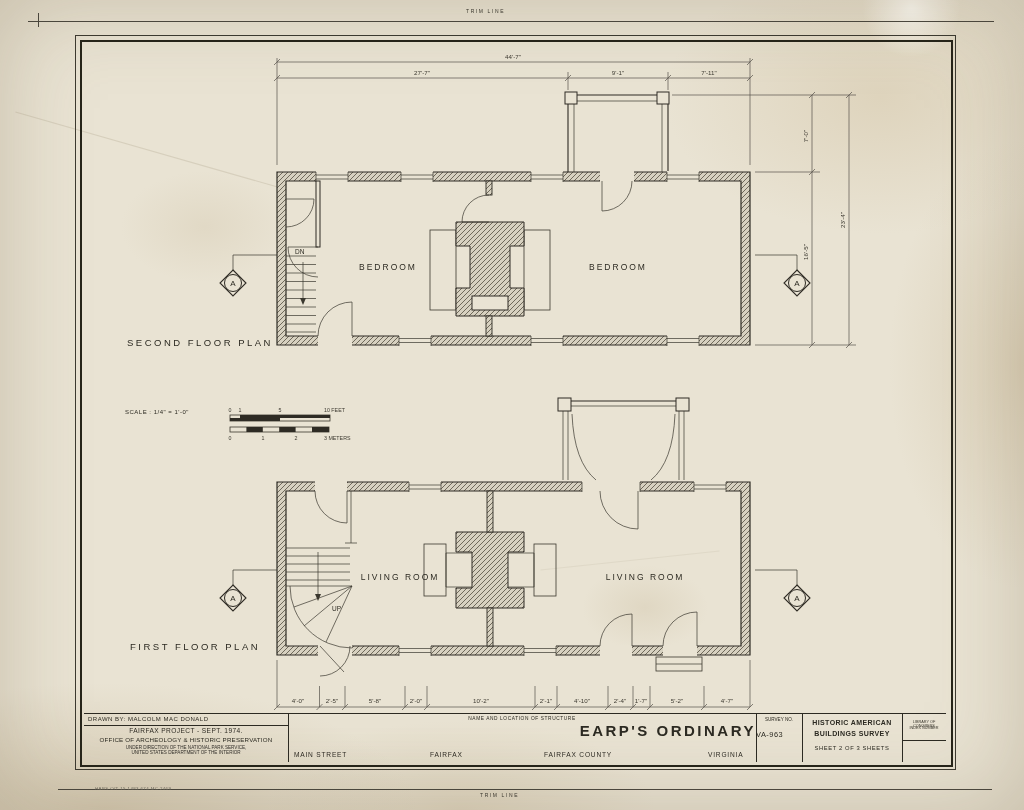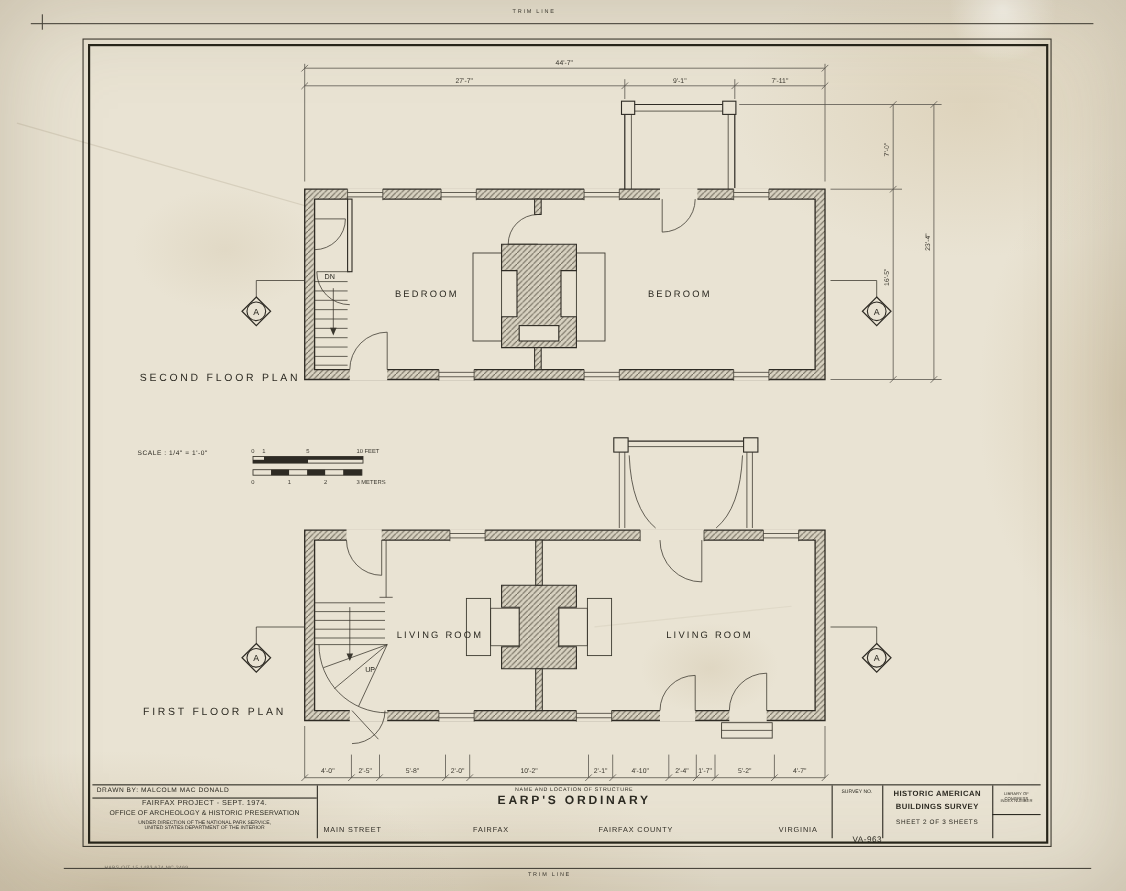--- a/index.html
+++ b/index.html
@@ -38,24 +38,24 @@
   
   .tb{position:absolute;left:84px;top:713px;width:862px;height:48px;font-family:"Liberation Sans",sans-serif;}
   .tb .v{position:absolute;top:0;height:48px;width:0;border-left:1px solid #2c2a22;}
   .tb .cell-text{position:absolute;white-space:nowrap;}
   .c-drawnby{left:4px;top:2px;font-size:6px;letter-spacing:.5px;}
   .l-under{left:0;top:11px;width:204px;height:0;border-top:1px solid #2c2a22;position:absolute;}
   .c-proj{left:0;top:13px;width:204px;text-align:center;font-size:6.6px;letter-spacing:.4px;position:absolute;}
   .c-office{left:0;top:22px;width:204px;text-align:center;font-size:6.2px;letter-spacing:.2px;position:absolute;}
   .c-under{left:0;top:31px;width:204px;text-align:center;font-size:4.6px;line-height:5.4px;position:absolute;color:#33302a;}
   .c-namelabel{left:204px;top:2px;width:468px;text-align:center;font-size:4.8px;letter-spacing:.6px;position:absolute;}
-  .c-structure{left:204px;top:8px;width:468px;text-align:center;font-size:11px;font-weight:600;letter-spacing:2.5px;position:absolute;}
+  .c-structure{left:204px;top:8px;width:468px;text-align:right;font-size:15px;font-weight:600;letter-spacing:2.5px;position:absolute;}
   .c-addr{top:37px;font-size:6.6px;letter-spacing:.8px;}
   .c-survlabel{left:672px;top:3px;width:46px;text-align:center;font-size:4.6px;position:absolute;}
-  .c-survno{left:672px;top:16px;width:46px;text-align:right;font-size:7.4px;letter-spacing:.5px;position:absolute;margin-top:28px;}
+  .c-survno{left:672px;top:16px;width:46px;text-align:left;font-size:7.4px;letter-spacing:.5px;position:absolute;}
   .c-habs{left:718px;width:100px;text-align:center;position:absolute;font-size:7px;font-weight:600;letter-spacing:.4px;}
   .c-sheet{left:718px;top:31px;width:100px;text-align:center;position:absolute;font-size:5.8px;letter-spacing:.6px;}
   .c-locbox{left:818px;top:0;width:44px;height:26px;border-bottom:1px solid #2c2a22;position:absolute;}
   .c-loc{width:44px;text-align:center;font-size:3.8px;position:absolute;color:#3a372e;}
   .printcode{position:absolute;left:95px;top:786px;font-size:4.4px;color:#6b665a;letter-spacing:.4px;}
 </style>
 </head>
 <body>
 
 <div class="paper-bg"></div>

